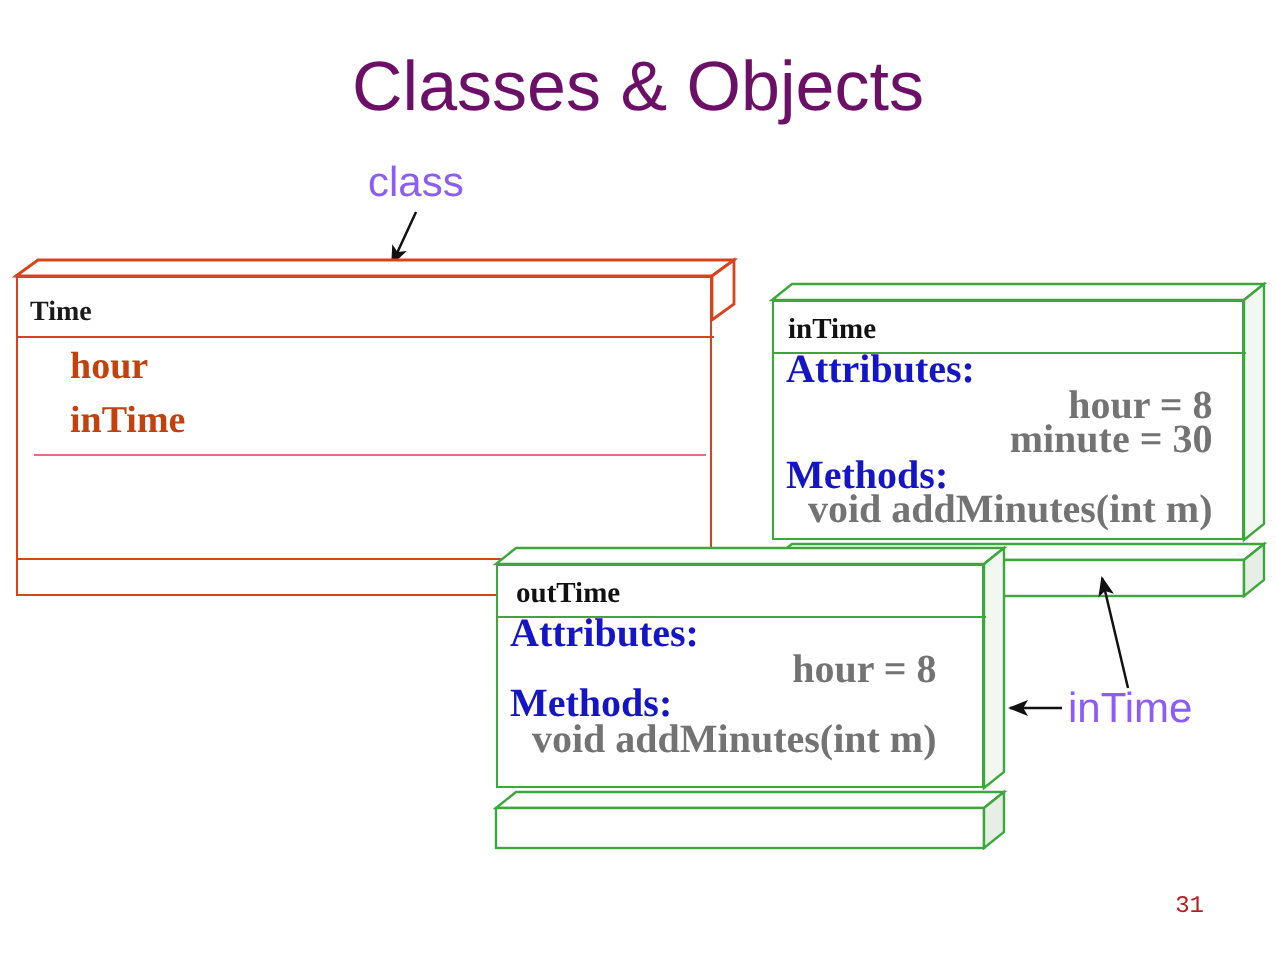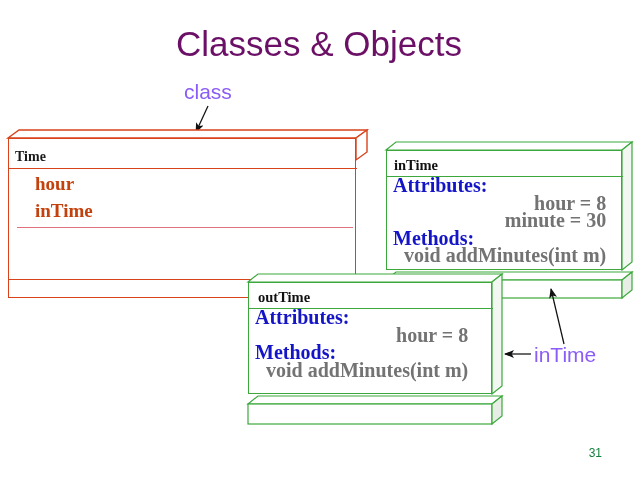--- a/index.html
+++ b/index.html
@@ -156,23 +156,23 @@
     position: absolute;
     left: 0; top: 25px; width: 244px; height: 0;
     border-top: 1.3px solid #3CA83C;
   }
 
   
   #page-number {
     position: absolute;
     right: 36px;
     bottom: 18px;
-    font-family: Liberation Sans, sans-serif;
+    font-family: Liberation Mono, monospace;
     font-size: 12px;
-    color: #15803d;
+    color: #b91c1c;
   }
 </style>
 </head>
 <body>
 
 <div id="slide">
 
   <div id="slide-title">Classes &amp; Objects</div>
 
   <div class="annot-label" id="label-class">class</div>

